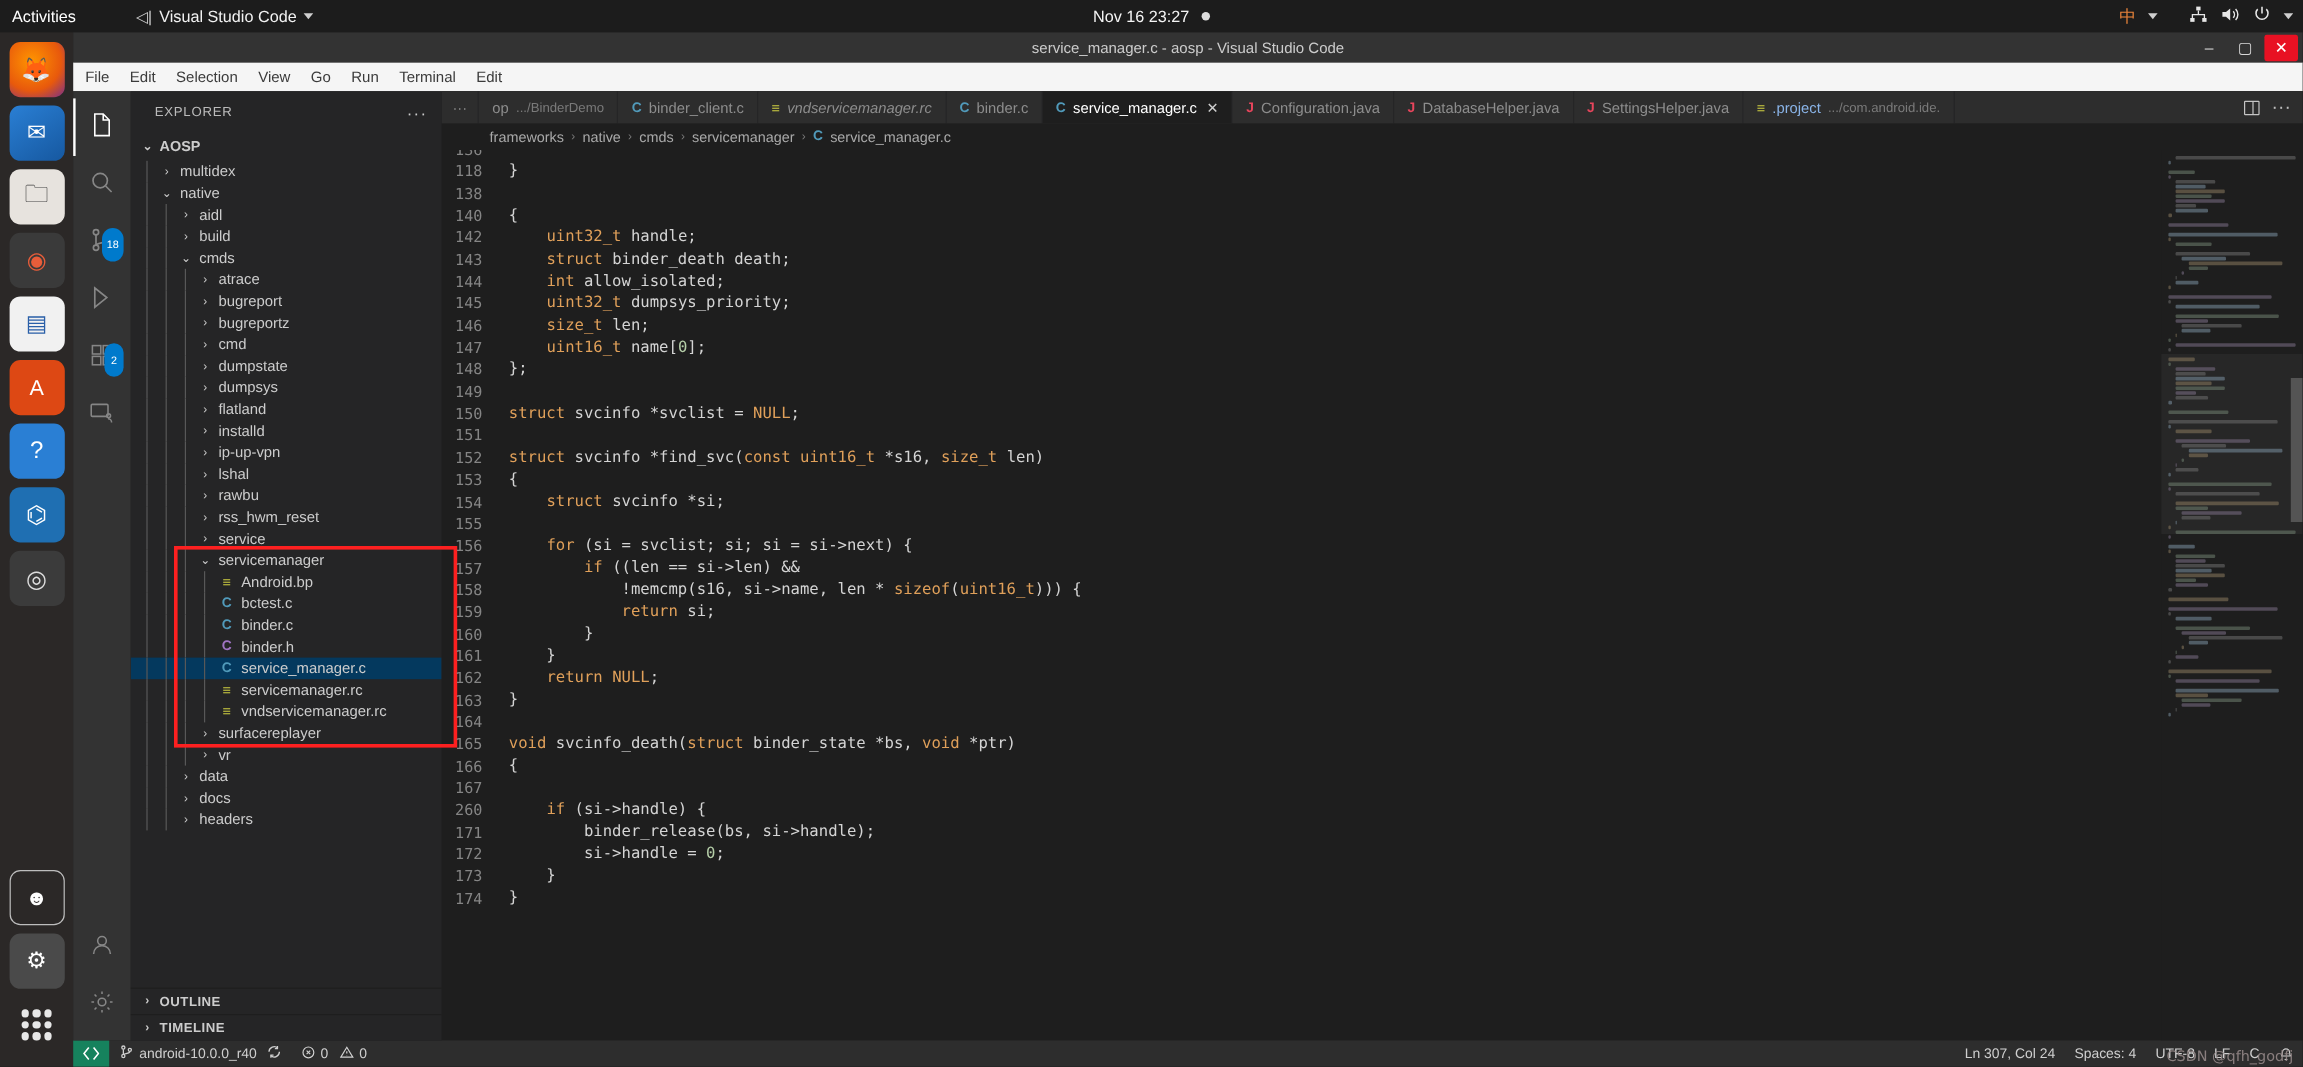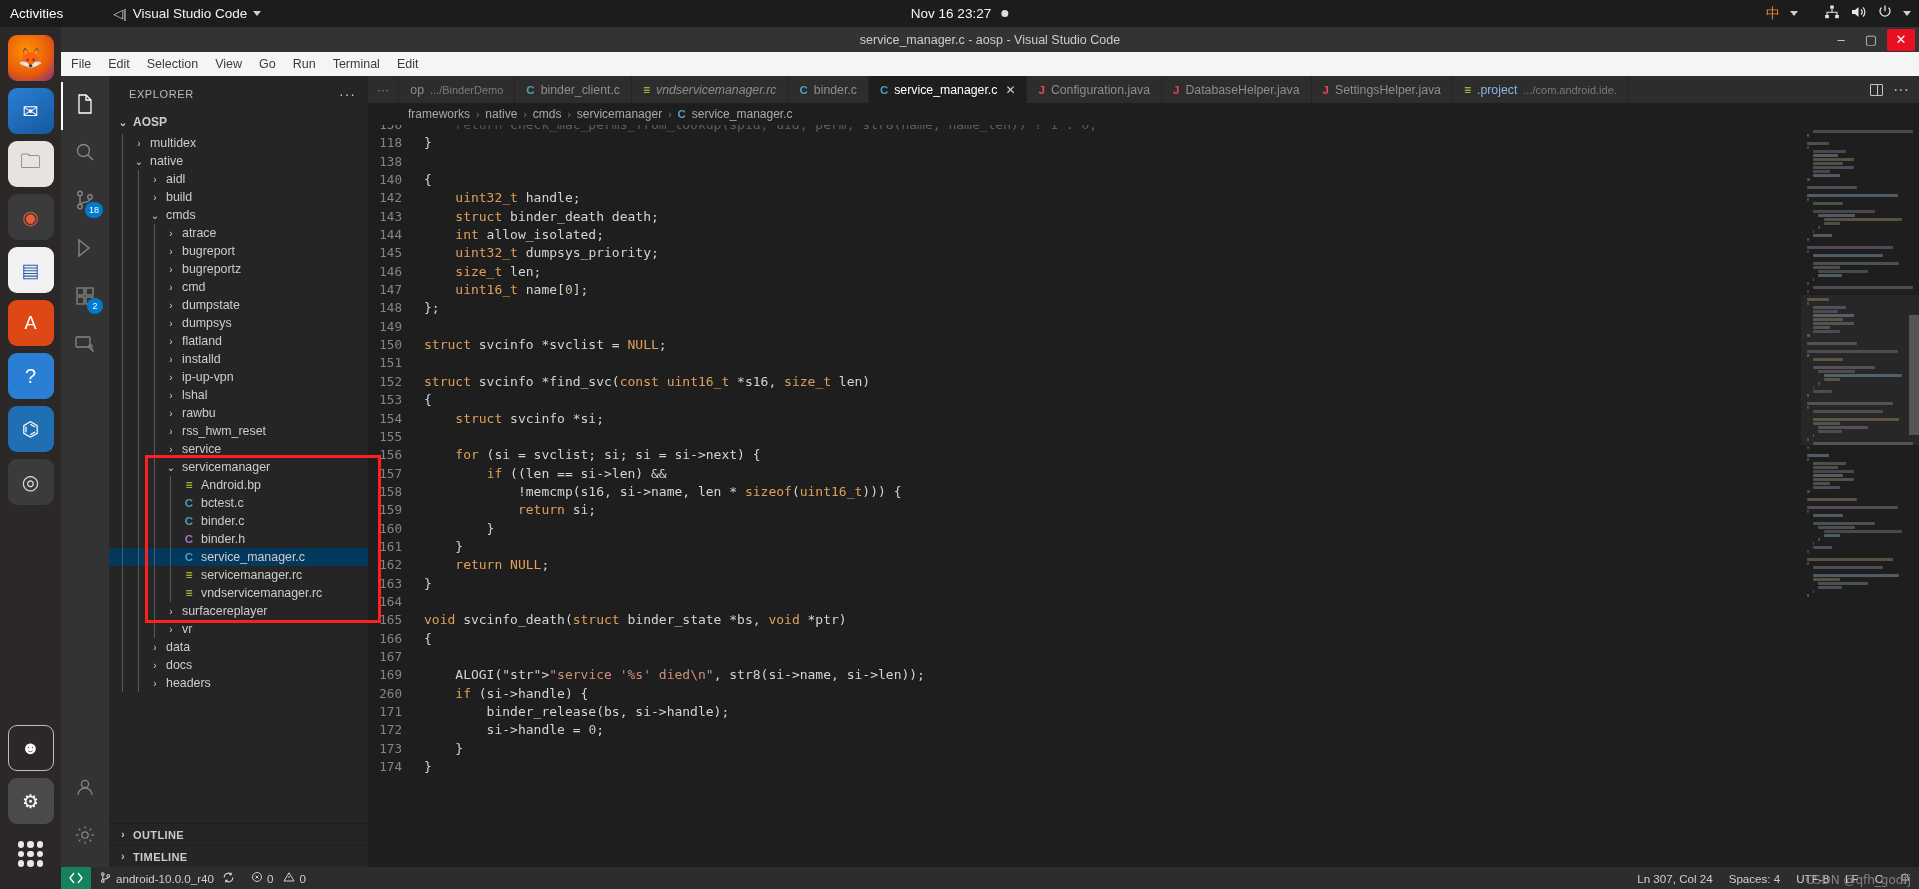--- a/index.html
+++ b/index.html
@@ -81,21 +81,21 @@
   .act-item {
     width: 48px; height: 48px; display: flex; align-items: center; justify-content: center;
     color: #868686; position: relative;
   }
   .act-item.active { color: #ffffff; }
   .act-item.active::before {
     content: ""; position: absolute; left: 0; top: 0; width: 2px; height: 48px; background: #fff;
   }
   .act-badge {
     position: absolute; right: 6px; bottom: 8px; background: #007acc; color: #fff;
-    font-size: 9px; border-radius: 9px; min-width: 16px; height: 16px;
+    font-size: 9px; border-radius: 9px; min-width: 16px; height: 28px;
     display: flex; align-items: center; justify-content: center; padding: 0 4px;
   }
   #activitybar .spacer { flex: 1; }
 
   
   #sidebar {
     width: 259px; background: #252526; flex: none; display: flex; flex-direction: column;
     position: relative;
   }
   #sidebar-head {
@@ -726,21 +726,21 @@
           <span class="sep">›</span>
           <span>cmds</span>
           <span class="sep">›</span>
           <span>servicemanager</span>
           <span class="sep">›</span>
           <span class="cicon">C</span>
           <span>service_manager.c</span>
         </div>
       <div id="code-wrap">
         <div id="code" style="margin-top: -9px;">
-            <div class="cline"><span class="lnum">136</span><span class="ctext" style="opacity: 0.35;">    <span class="org">return</span> check_mac_perms_from_lookup(spid, uid, perm, str8(name, name_len)) ? <span class="num">1</span> : <span class="num">0</span>;</span></div>
+            <div class="cline"><span class="lnum">136</span></div>
             <div class="cline"><span class="lnum">118</span><span class="ctext">}</span></div>
             <div class="cline"><span class="lnum">138</span><span class="ctext"></span></div>
             <div class="cline"><span class="lnum">140</span><span class="ctext">{</span></div>
             <div class="cline"><span class="lnum">142</span><span class="ctext">    <span class="org">uint32_t</span> handle;</span></div>
             <div class="cline"><span class="lnum">143</span><span class="ctext">    <span class="org">struct</span> binder_death death;</span></div>
             <div class="cline"><span class="lnum">144</span><span class="ctext">    <span class="org">int</span> allow_isolated;</span></div>
             <div class="cline"><span class="lnum">145</span><span class="ctext">    <span class="org">uint32_t</span> dumpsys_priority;</span></div>
             <div class="cline"><span class="lnum">146</span><span class="ctext">    <span class="org">size_t</span> len;</span></div>
             <div class="cline"><span class="lnum">147</span><span class="ctext">    <span class="org">uint16_t</span> name[<span class="num">0</span>];</span></div>
             <div class="cline"><span class="lnum">148</span><span class="ctext">};</span></div>
@@ -756,21 +756,20 @@
             <div class="cline"><span class="lnum">158</span><span class="ctext">            !memcmp(s16, si-&gt;name, len * <span class="org">sizeof</span>(<span class="org">uint16_t</span>))) {</span></div>
             <div class="cline"><span class="lnum">159</span><span class="ctext">            <span class="org">return</span> si;</span></div>
             <div class="cline"><span class="lnum">160</span><span class="ctext">        }</span></div>
             <div class="cline"><span class="lnum">161</span><span class="ctext">    }</span></div>
             <div class="cline"><span class="lnum">162</span><span class="ctext">    <span class="org">return</span> <span class="org">NULL</span>;</span></div>
             <div class="cline"><span class="lnum">163</span><span class="ctext">}</span></div>
             <div class="cline"><span class="lnum">164</span><span class="ctext"></span></div>
             <div class="cline"><span class="lnum">165</span><span class="ctext"><span class="org">void</span> svcinfo_death(<span class="org">struct</span> binder_state *bs, <span class="org">void</span> *ptr)</span></div>
             <div class="cline"><span class="lnum">166</span><span class="ctext">{</span></div>
             <div class="cline"><span class="lnum">167</span></div>
-            <div class="cline"><span class="lnum">169</span><span class="ctext">    ALOGI(<span class="&lt;span">"str"</span>&gt;<span class="str">"service '%s' died\n"</span>, str8(si-&gt;name, si-&gt;len));</span></div>
             <div class="cline"><span class="lnum">260</span><span class="ctext">    <span class="org">if</span> (si-&gt;handle) {</span></div>
             <div class="cline"><span class="lnum">171</span><span class="ctext">        binder_release(bs, si-&gt;handle);</span></div>
             <div class="cline"><span class="lnum">172</span><span class="ctext">        si-&gt;handle = <span class="num">0</span>;</span></div>
             <div class="cline"><span class="lnum">173</span><span class="ctext">    }</span></div>
             <div class="cline"><span class="lnum">174</span><span class="ctext">}</span></div>
           </div>
         <div id="minimap">
           <div id="mm-slider"></div>
         <div class="mm-line" style="width: 100px; margin-left: 11.6px; background: rgb(109, 109, 109);"></div>
             <div class="mm-line" style="width: 1.6px; margin-left: 6px; background: rgb(122, 143, 160);"></div>

